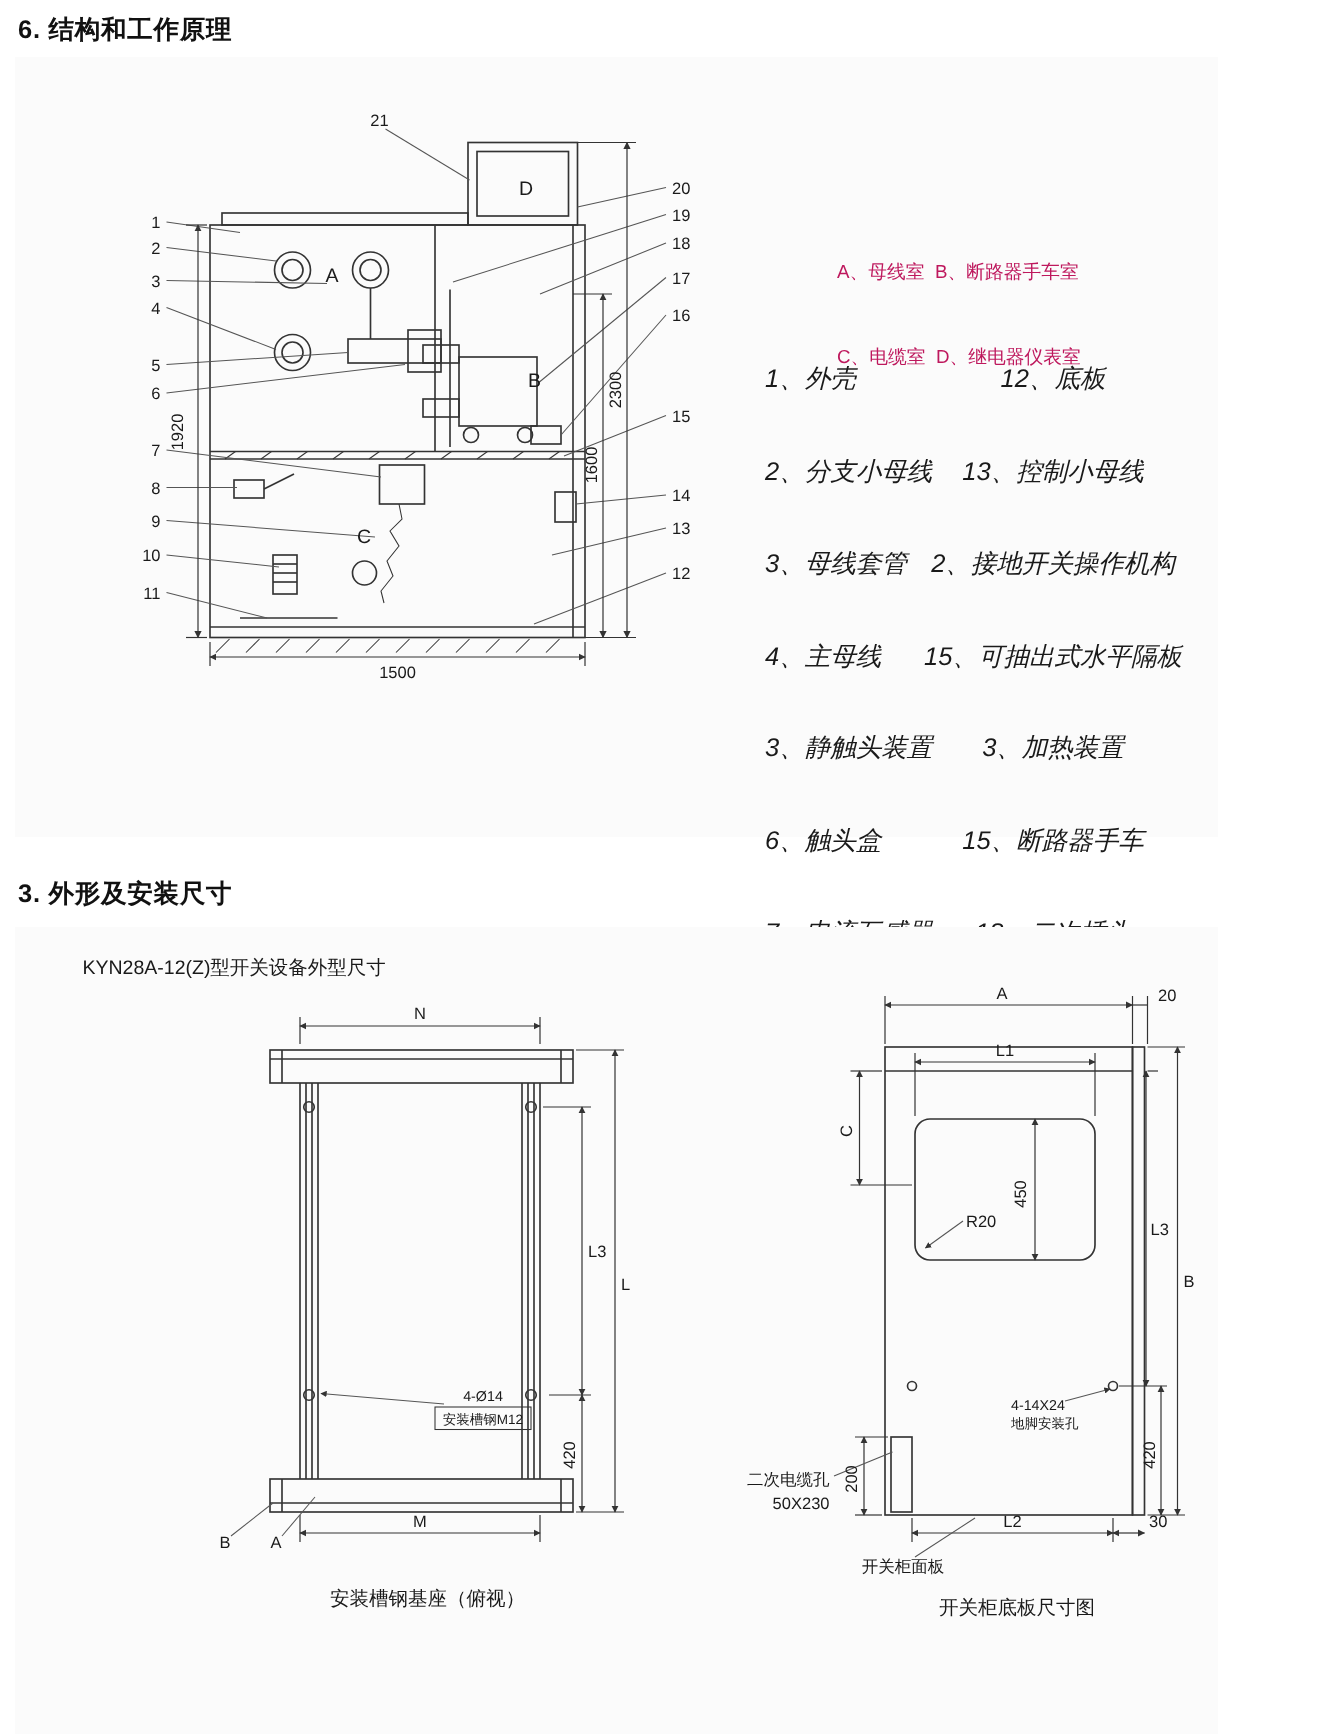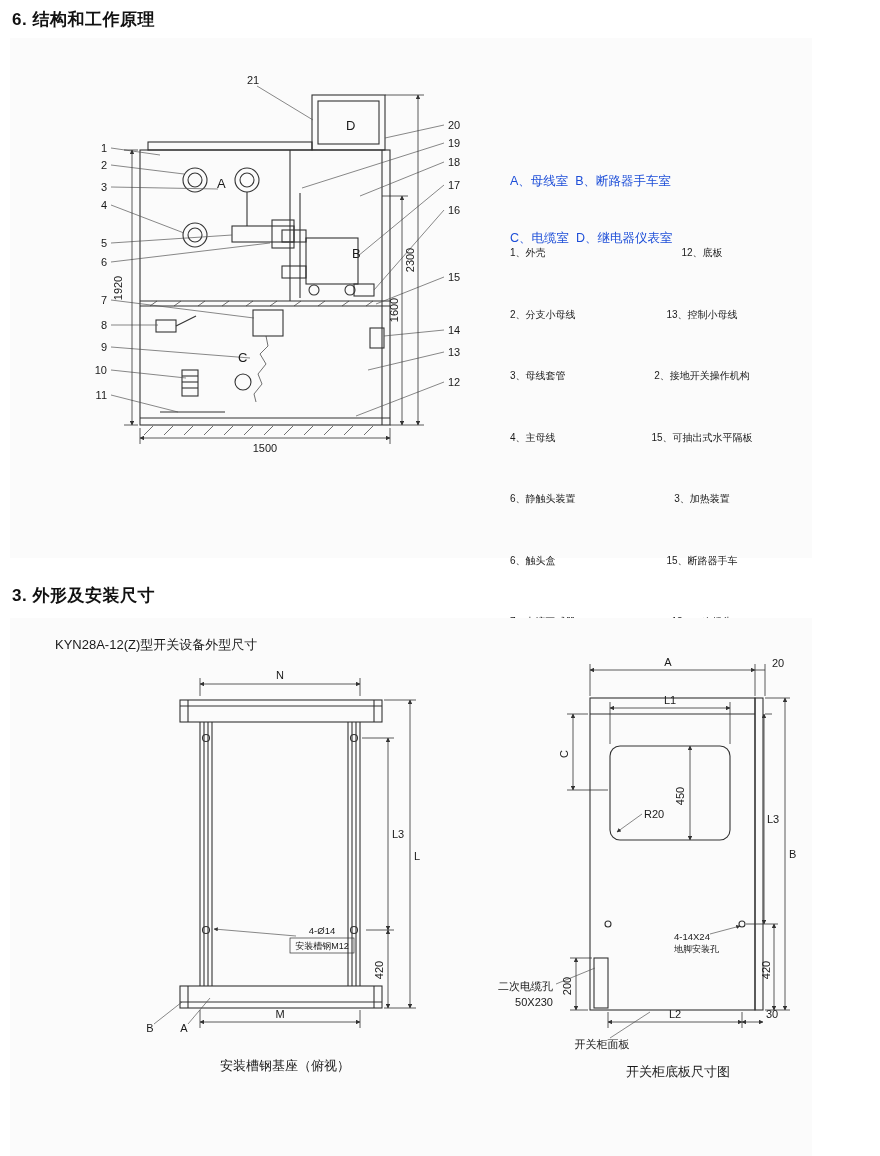--- a/index.html
+++ b/index.html
@@ -10,22 +10,22 @@
   svg{position:absolute;left:0;top:0;}
   svg text{font-size:11px;fill:#1a1a1a;font-family:"Liberation Sans","DejaVu Sans",sans-serif;}
   svg text.big{font-size:13px;}
   svg text.cap{font-size:13px;}
   svg text.sm{font-size:9.5px;}
   svg text.xs{font-size:9px;}
   .ln{stroke:#333;stroke-width:1.1;fill:none;}
   .th{stroke:#333;stroke-width:.7;fill:none;}
   .dm{stroke:#333;stroke-width:.8;fill:none;}
   .ld{stroke:#555;stroke-width:.7;fill:none;}
-  .legend{position:absolute;font-size:10px;line-height:20.5px;white-space:pre;color:#1a1a1a;}
-  .comp{position:absolute;font-size:12.5px;line-height:19px;white-space:pre;color:#1d4ed8;}
+  .legend{position:absolute;font-size:17px;line-height:20.5px;white-space:pre;color:#1a1a1a;font-style:italic;}
+  .comp{position:absolute;font-size:12.5px;line-height:19px;white-space:pre;color:#be185d;margin-left:48px;}
   .subtitle{position:absolute;font-size:13px;color:#1a1a1a;margin-left:20px;}
 </style>
 </head>
 <body>
 
 <div class="page">
 
   <div class="sec-title" style="left:12px;top:8px;">6. 结构和工作原理</div>
 
   <div class="panel" style="left:10px;top:38px;width:860px;height:520px;">
@@ -188,21 +188,21 @@
     <div class="comp" style="left:500px;top:96px;">
       <div>A、母线室  B、断路器手车室</div>
       <div>C、电缆室  D、继电器仪表室</div>
     </div>
 
     <div class="legend" style="left:500px;top:164px;width:105px;">
       <div>1、外壳</div>
       <div>2、分支小母线</div>
       <div>3、母线套管</div>
       <div>4、主母线</div>
-      <div>6、静触头装置</div>
+      <div>3、静触头装置</div>
       <div>6、触头盒</div>
       <div>7、电流互感器</div>
       <div>8、接地开关</div>
       <div>9、电缆</div>
       <div>10、避雷器</div>
       <div>11、接地主母线</div>
     </div>
     <div class="legend" style="left:602px;top:164px;width:180px;text-align:center;">
       <div>12、底板</div>
       <div>13、控制小母线</div>

